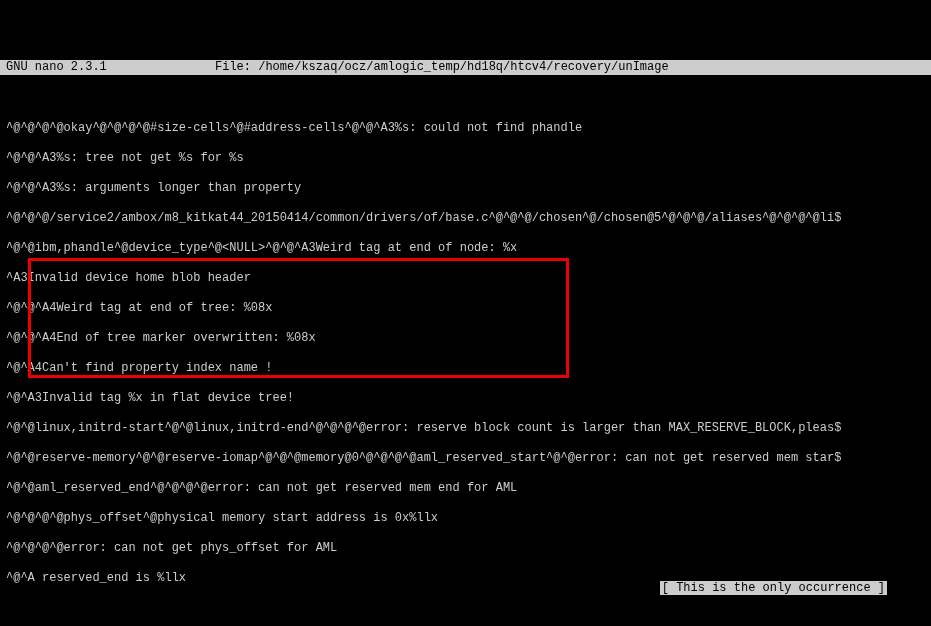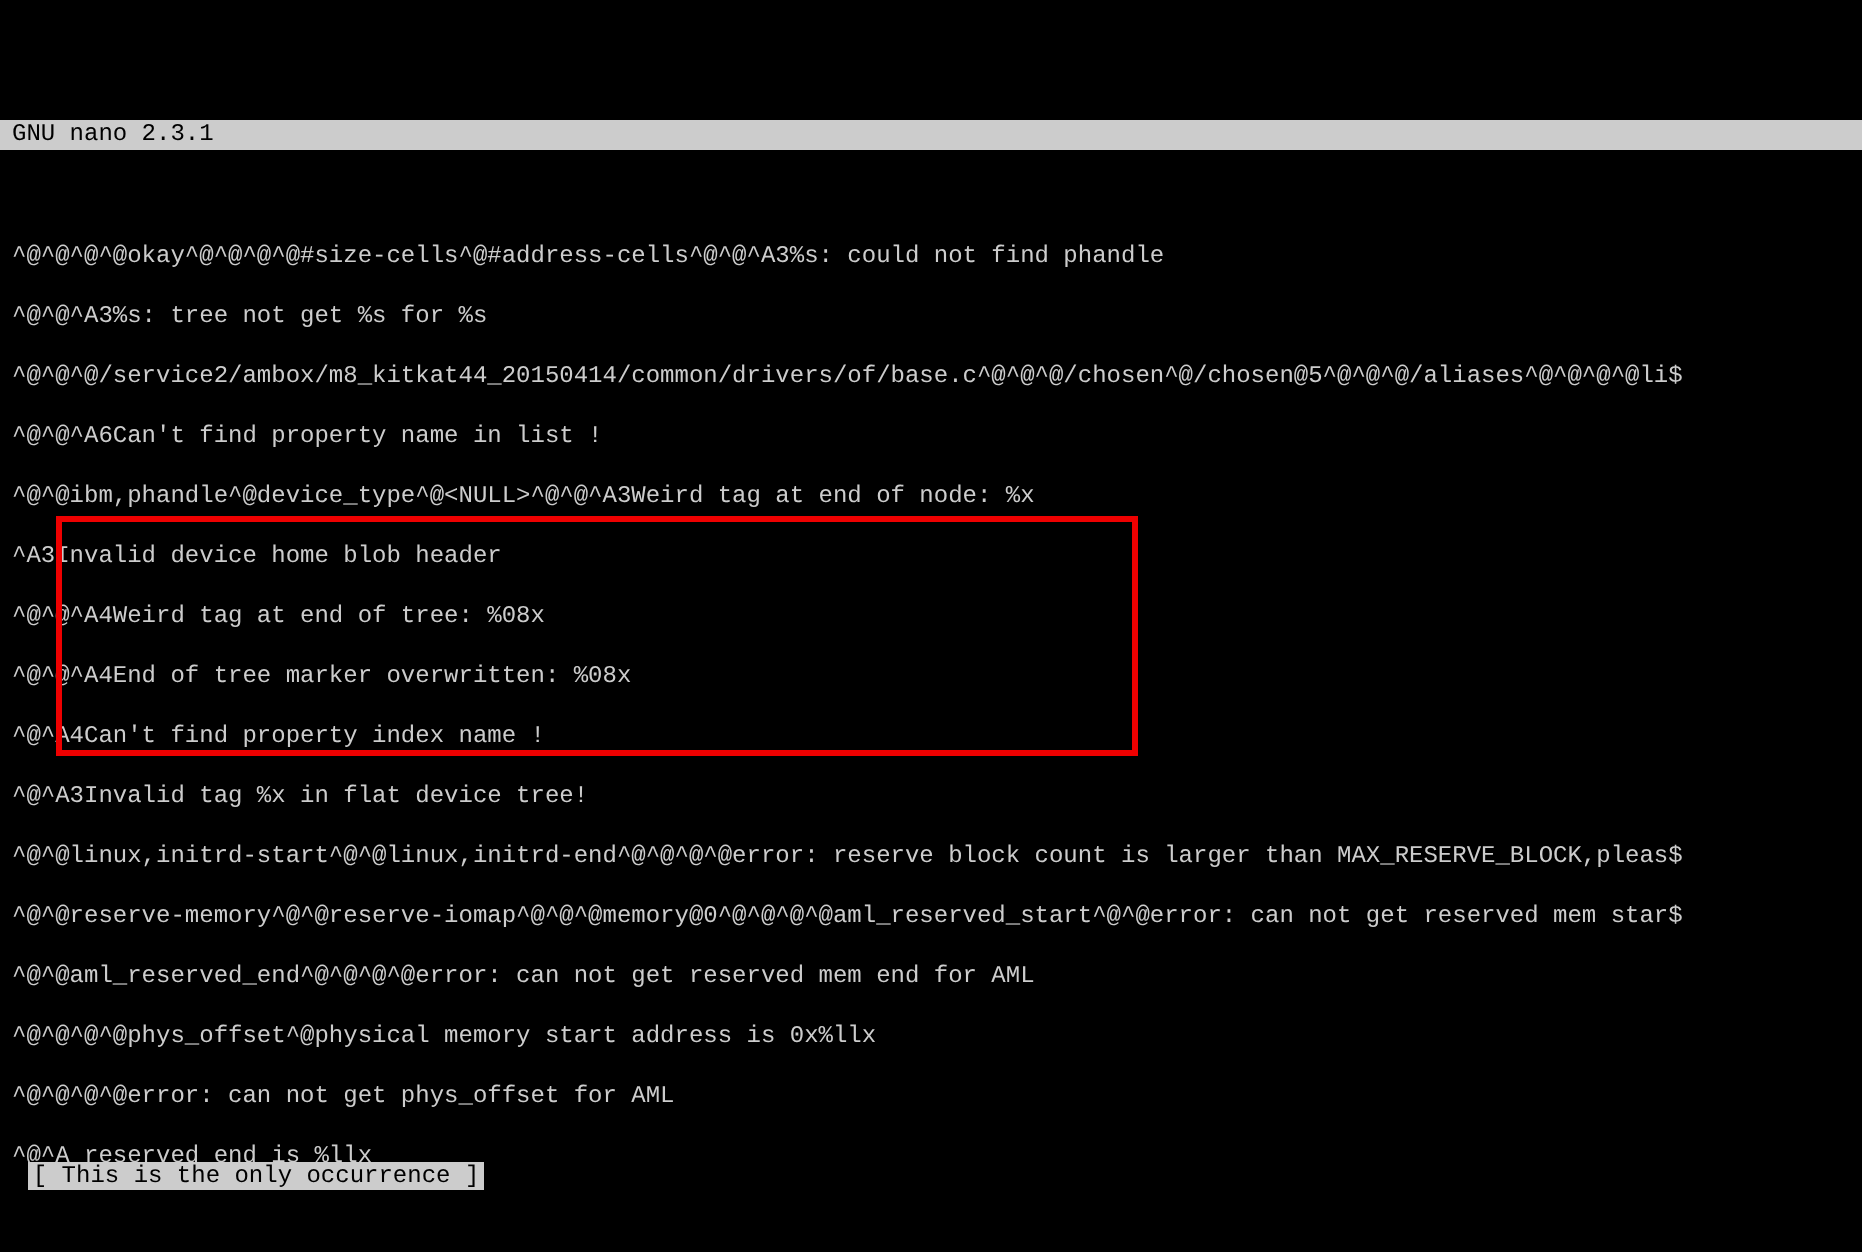--- a/index.html
+++ b/index.html
@@ -28,21 +28,21 @@
   .highlight-box {
     position: absolute;
     border: 3px solid #e00;
     pointer-events: none;
   }
   .statusbar {
     position: absolute;
     bottom: 30px;
     left: 0;
     width: 887px;
-    text-align: left;
+    text-align: right;
   }
   .statusmsg {
     background: #ccc;
     color: #000;
     padding: 0 2px;
   }
   .menubar {
     position: absolute;
     bottom: 0;
     left: 0;
@@ -51,27 +51,28 @@
     padding: 0 6px;
   }
 </style>
 </head>
 <body>
 
 
 
 <div class="titlebar">
   <span class="left">GNU nano 2.3.1</span>
+  <span class="center">File: /home/kszaq/ocz/amlogic_temp/hd18q/htcv4/recovery/unImage</span>
 </div>
 
 <div class="content">
 <div>^@^@^@^@okay^@^@^@^@#size-cells^@#address-cells^@^@^A3%s: could not find phandle</div>
 <div>^@^@^A3%s: tree not get %s for %s</div>
+<div>^@^@^A3%s: arguments longer than property</div>
 <div>^@^@^@/service2/ambox/m8_kitkat44_20150414/common/drivers/of/base.c^@^@^@/chosen^@/chosen@5^@^@^@/aliases^@^@^@^@li$</div>
-<div>^@^@^A6Can't find property name in list !</div>
 <div>^@^@ibm,phandle^@device_type^@&lt;NULL&gt;^@^@^A3Weird tag at end of node: %x</div>
 <div>^A3Invalid device home blob header</div>
 <div>^@^@^A4Weird tag at end of tree: %08x</div>
 <div>^@^@^A4End of tree marker overwritten: %08x</div>
 <div>^@^A4Can't find property index name !</div>
 <div>^@^A3Invalid tag %x in flat device tree!</div>
 <div>^@^@linux,initrd-start^@^@linux,initrd-end^@^@^@^@error: reserve block count is larger than MAX_RESERVE_BLOCK,pleas$</div>
 <div>^@^@reserve-memory^@^@reserve-iomap^@^@^@memory@0^@^@^@^@aml_reserved_start^@^@error: can not get reserved mem star$</div>
 <div>^@^@aml_reserved_end^@^@^@^@error: can not get reserved mem end for AML</div>
 <div>^@^@^@^@phys_offset^@physical memory start address is 0x%llx</div>

